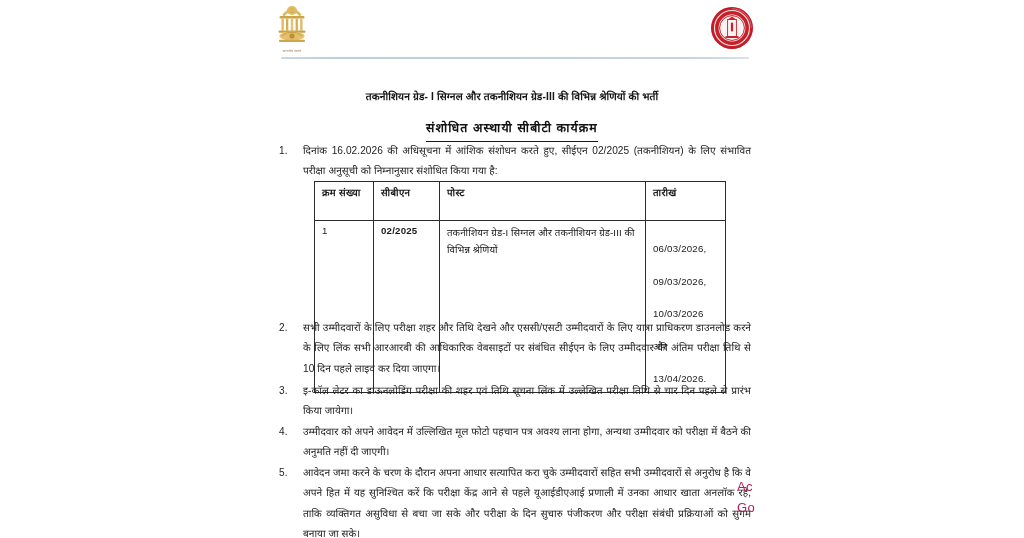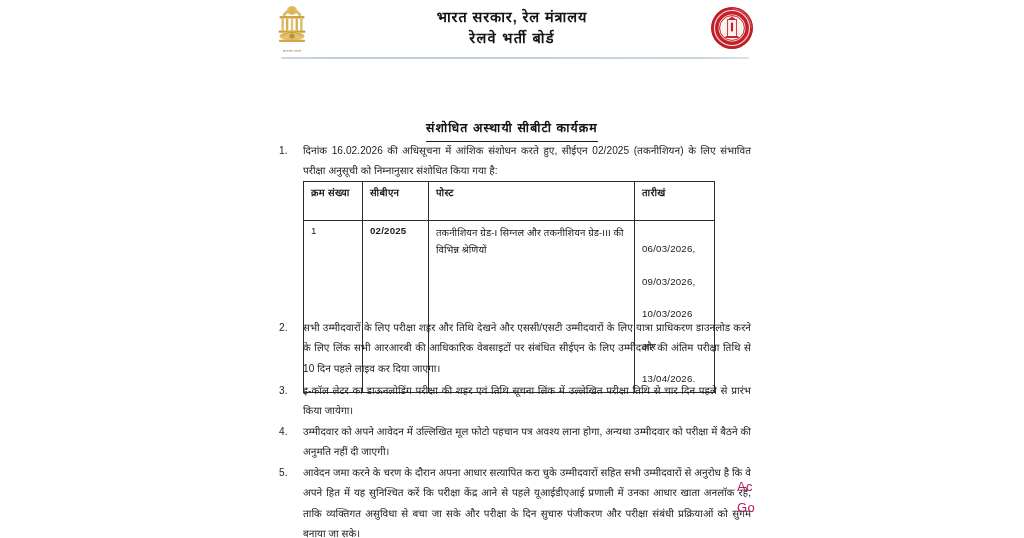--- a/index.html
+++ b/index.html
@@ -161,21 +161,21 @@
 
   #clause-1 { top: 141px; }
   #clause-2 { top: 318px; }
   #clause-3 { top: 381px; }
   #clause-4 { top: 422px; }
   #clause-5 { top: 463px; }
 
   
   .sched-table {
     position: absolute;
-    left: 303px;
+    left: 314px;
     top: 181px;
     width: 411px;
     border-collapse: collapse;
     table-layout: fixed;
     font-size: 9.7px;
     color: #1a1a1a;
   }
   .sched-table td, .sched-table th {
     border: 1.1px solid #2b2b2b;
     vertical-align: top;
@@ -242,24 +242,20 @@
           <rect x="8.5" y="27.4" width="27" height="2.4" rx="1" fill="#caa043"></rect>
           <ellipse cx="22" cy="33" rx="12.5" ry="4.6" fill="#e4c06a"></ellipse>
           <circle cx="22" cy="33" r="2.6" fill="#b8903a"></circle>
           <path d="M12 33.2 C14.5 30.4 18 29.4 22 29.4 C26 29.4 29.5 30.4 32 33.2" fill="none" stroke="#c79f45" stroke-width="1"></path>
           <rect x="9" y="36.8" width="26" height="2.2" rx="1" fill="#cfa64a"></rect>
         </g>
       </svg>
       <div class="emb-caption">सत्यमेव जयते</div>
     </div>
 
-    <div class="header-titles">
-      <div class="ht-line1">भारत सरकार, रेल मंत्रालय</div>
-      <div class="ht-line2">रेलवे भर्ती बोर्ड</div>
-    </div>
 
     <div class="emblem-right">
       <svg width="44" height="44" viewBox="0 0 44 44" aria-hidden="true">
         <circle cx="22" cy="22" r="21" fill="#c8202a"></circle>
         <circle cx="22" cy="22" r="17.5" fill="none" stroke="#f2e6e4" stroke-width="1.1"></circle>
         <circle cx="22" cy="22" r="13.4" fill="#fbf3f2"></circle>
         <circle cx="22" cy="22" r="12.4" fill="none" stroke="#c8202a" stroke-width="1"></circle>
         <rect x="17.6" y="13.5" width="8.8" height="17" fill="#fbf3f2" stroke="#c02028" stroke-width="0.9"></rect>
         <path d="M17.6 13.8 L22 10.4 L26.4 13.8 Z" fill="#c8202a"></path>
         <rect x="20.9" y="16.5" width="2.2" height="9" rx="1" fill="#c8202a"></rect>
@@ -267,20 +263,21 @@
         <g fill="#fbe9e7" font-size="2.6" font-family="Liberation Sans, sans-serif">
           <path d="M22 2.6 A19.4 19.4 0 0 1 41.4 22" fill="none" stroke="#f6dedc" stroke-width="0.7" opacity=".55"></path>
         </g>
         <circle cx="22" cy="22" r="20.2" fill="none" stroke="#a9161e" stroke-width="0.8" opacity=".6"></circle>
       </svg>
     </div>
   </div>
 
   <div class="header-rule"></div>
 
+  <div class="cen-subtitle">तकनीशियन ग्रेड- I सिग्नल और तकनीशियन ग्रेड-III की विभिन्न श्रेणियों की भर्ती</div>
   <div class="cen-heading"><span>संशोधित अस्थायी सीबीटी कार्यक्रम</span></div>
 
   <div class="clause" id="clause-1">
     <span class="num">1.</span>
     <div class="body">दिनांक 16.02.2026 की अधिसूचना में आंशिक संशोधन करते हुए, सीईएन 02/2025 (तकनीशियन) के लिए संभावित परीक्षा अनुसूची को निम्नानुसार संशोधित किया गया है:</div>
   </div>
 
   <table class="sched-table">
     <colgroup>
       <col class="col-sr">

